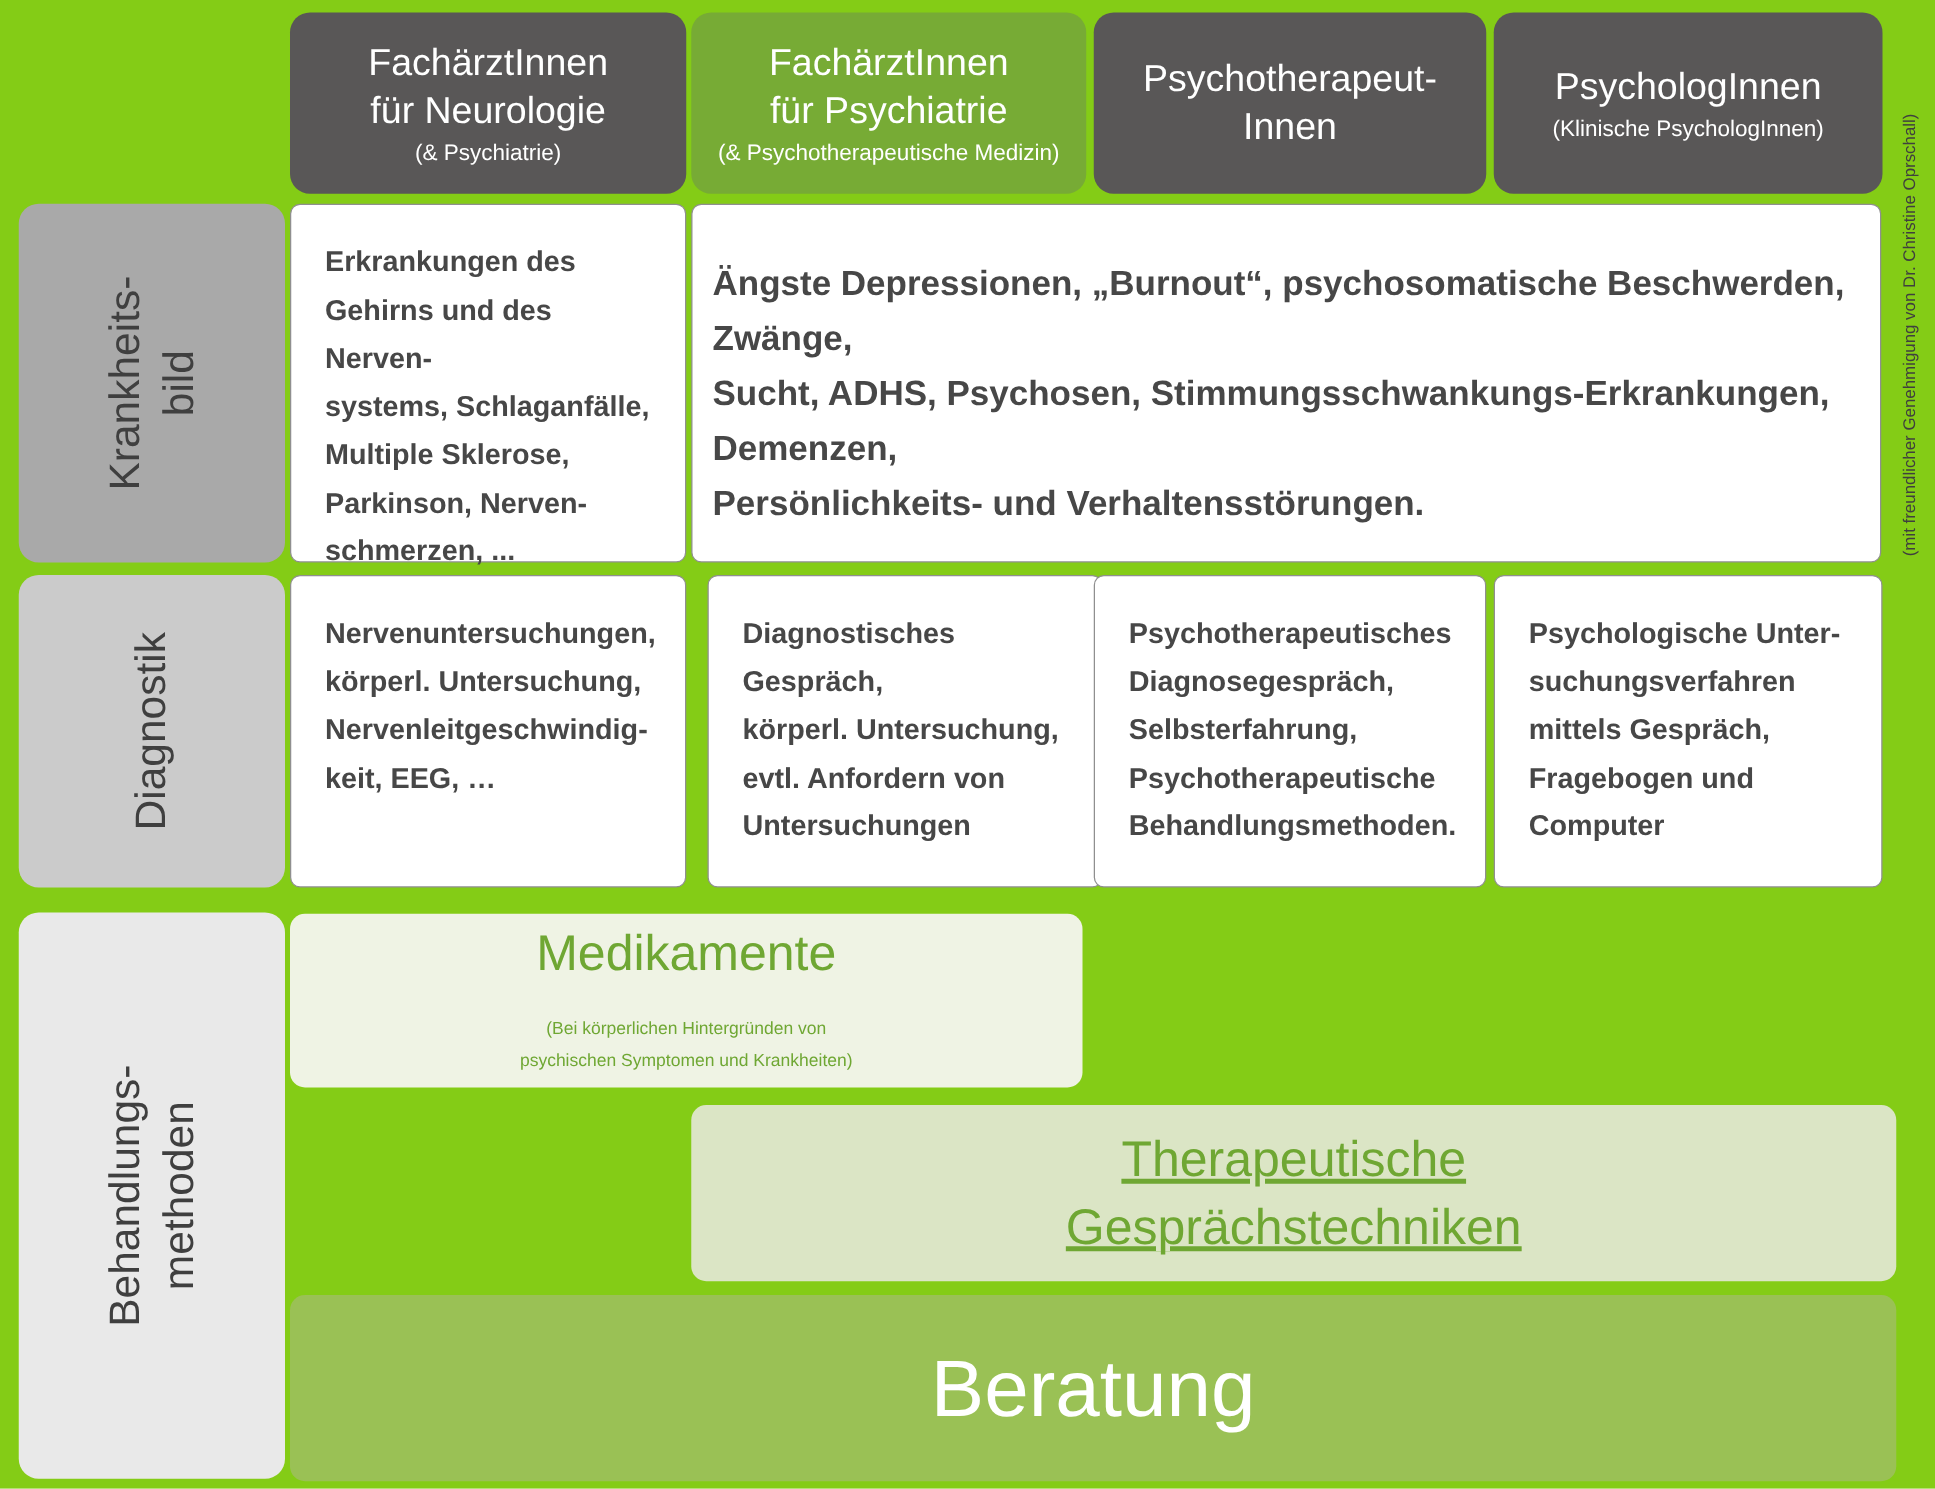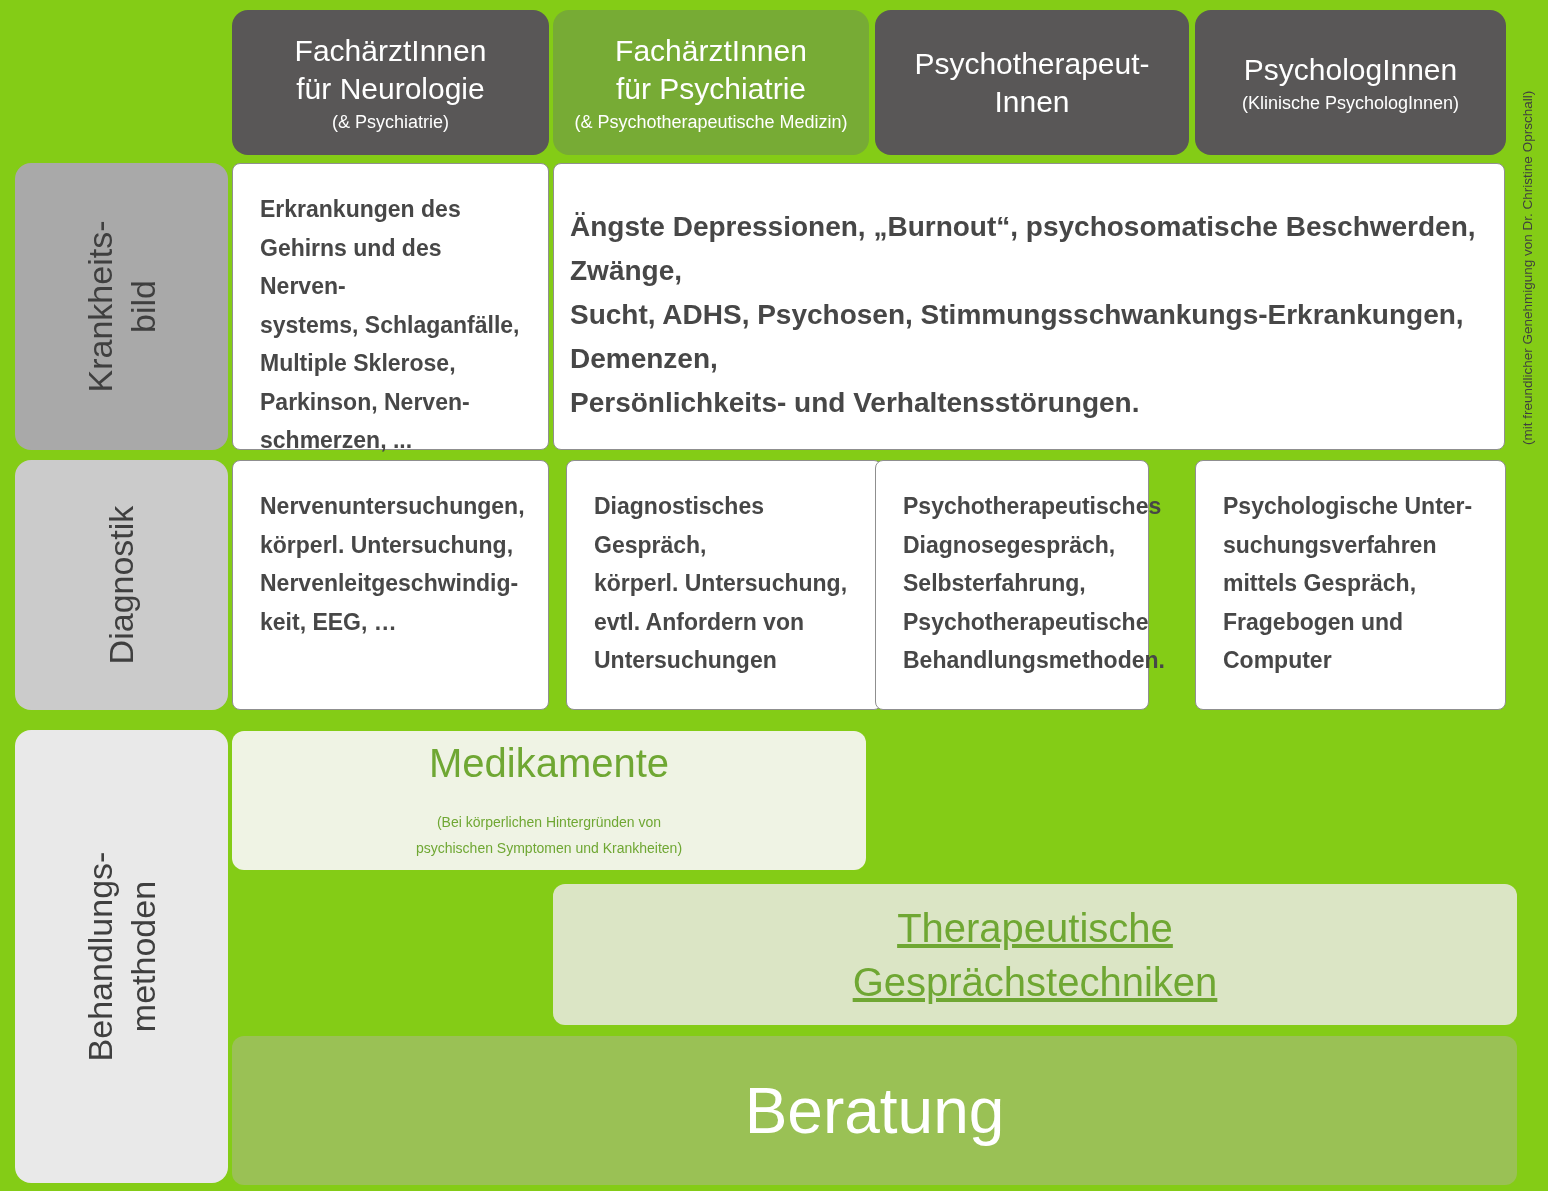--- a/index.html
+++ b/index.html
@@ -133,21 +133,21 @@
   <div class="cell pre" style="left:232px;top:460px;width:317px;height:250px;">Nervenuntersuchungen,
 körperl. Untersuchung,
 Nervenleitgeschwindig-
 keit, EEG, …</div>
 
   <div class="cell pre" style="left:566px;top:460px;width:316px;height:250px;">Diagnostisches Gespräch,
 körperl. Untersuchung,
 evtl. Anfordern von
 Untersuchungen</div>
 
-  <div class="cell pre" style="left:875px;top:460px;width:274px;height:250px;">Psychotherapeutisches
+  <div class="cell pre" style="left:875px;top:460px;width:314px;height:250px;">Psychotherapeutisches
 Diagnosegespräch,
 Selbsterfahrung,
 Psychotherapeutische
 Behandlungsmethoden.</div>
 
   <div class="cell pre" style="left:1195px;top:460px;width:311px;height:250px;">Psychologische Unter-
 suchungsverfahren
 mittels Gespräch,
 Fragebogen und
 Computer</div>

